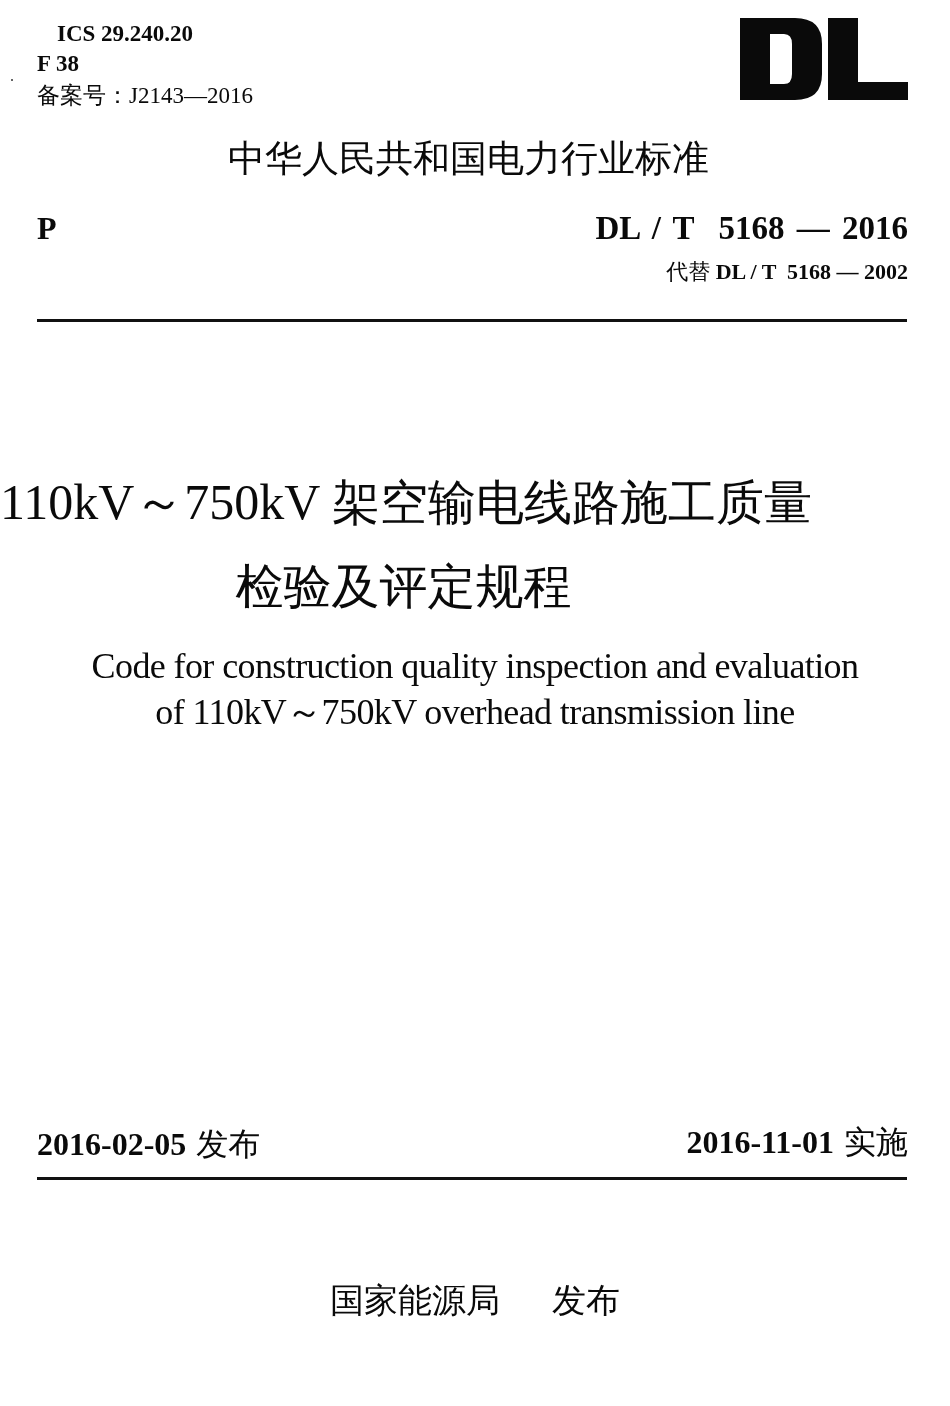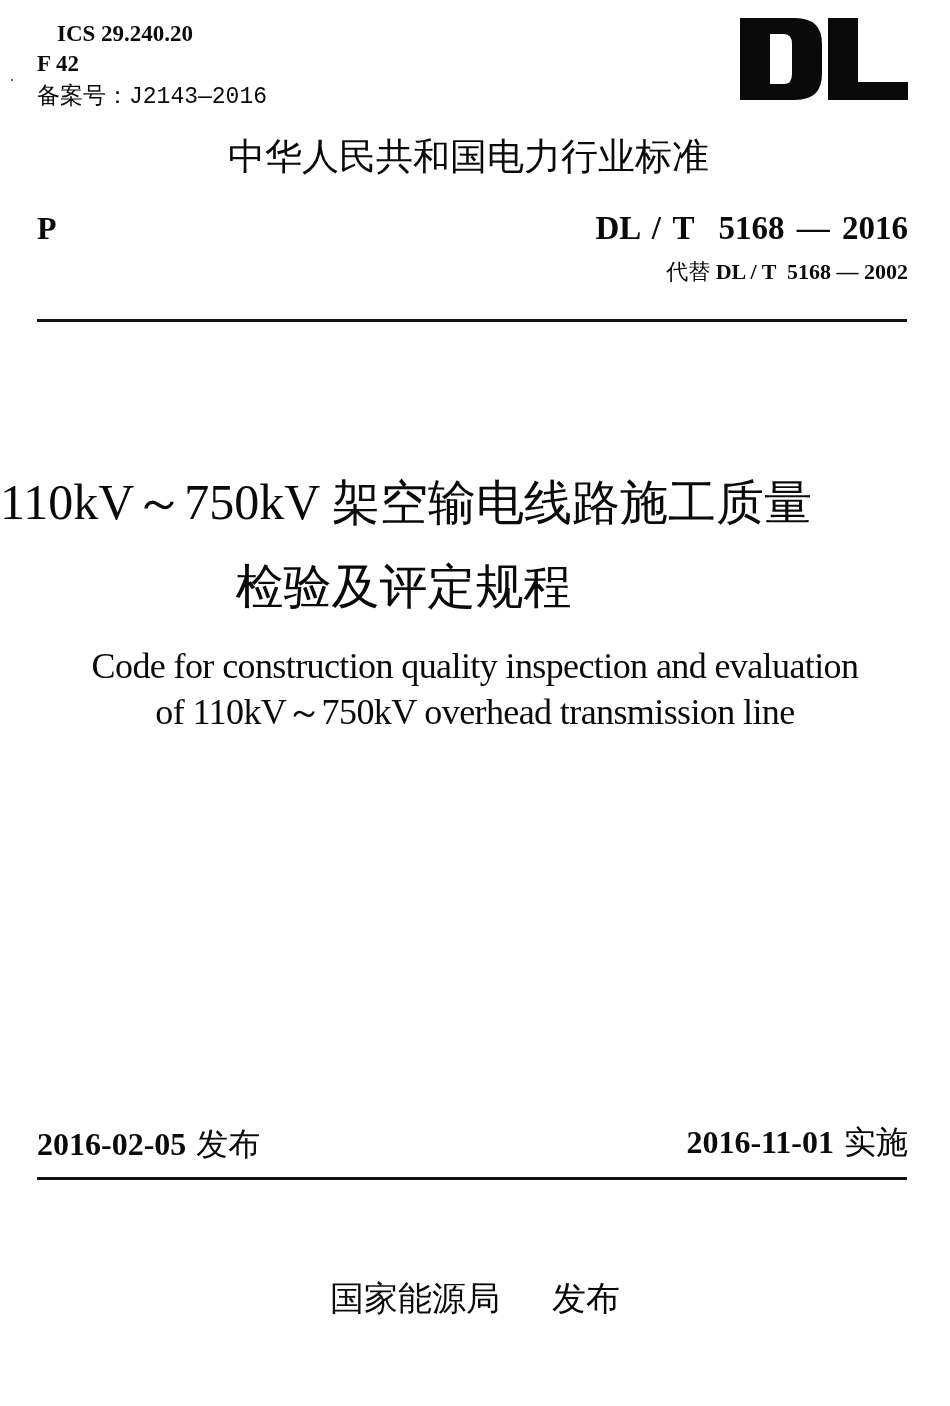--- a/index.html
+++ b/index.html
@@ -1,20 +1,20 @@
 <!DOCTYPE html>
 <html><head>
 <meta charset="utf-8">
 <style>
   html, body { margin: 0; padding: 0; background: #ffffff; }
   body { width: 950px; height: 1406px; position: relative; overflow: hidden; color: #0a0a0a; }
   .abs { position: absolute; white-space: nowrap; }
   .serif-b { font-family: "Liberation Serif", "DejaVu Serif", serif; font-weight: bold; }
   .serif { font-family: "Liberation Serif", "DejaVu Serif", serif; }
-  .sans { font-family: Liberation Mono, monospace; }
+  .sans { font-family: Liberation Serif, serif; }
 
   .meta-line { left: 37px; font-size: 23px; line-height: 23px; }
   .dot { left: 11px; top: 79px; width: 2px; height: 2px; background: #333; border-radius: 50%; }
 
   .logo { left: 740px; top: 18px; width: 170px; height: 82px; }
 
   .industry { left: 0; width: 927px; top: 137px; text-align: center; font-size: 37px; line-height: 44px; letter-spacing: 0px; padding-left: 10px; box-sizing: border-box; }
 
   .class-p { left: 37px; top: 211px; font-size: 32px; line-height: 34px; }
   .std-no { right: 42px; top: 210px; font-size: 33px; line-height: 36px; word-spacing: 4px; }
@@ -33,21 +33,21 @@
 
   .publisher { left: 0; width: 950px; top: 1280px; text-align: center; font-size: 34px; line-height: 42px; }
   .publisher .gap { display: inline-block; width: 52px; }
 </style>
 </head>
 <body>
 
 <div class="abs dot"></div>
 
 <div class="abs meta-line serif-b" style="top:22px;margin-left:20px;">ICS 29.240.20</div>
-<div class="abs meta-line serif-b" style="top:52px;">F 42</div>
+<div class="abs meta-line serif-b" style="top:52px;">F 38</div>
 <div class="abs meta-line serif-b" style="top:84px;"><span class="sans" style="font-weight:normal;">备案号：J2143—2016</span></div>
 
 <svg class="abs logo" viewBox="0 0 170 82" xmlns="http://www.w3.org/2000/svg">
 
   <path d="M0 0 H55 Q82 0 82 26 V56 Q82 82 55 82 H0 Z M30 16 V66 H44 Q52 66 52 56 V26 Q52 16 44 16 Z" fill="#0a0a0a" fill-rule="evenodd"></path>
 
   <path d="M88 0 H118 V64 H168 V82 H88 Z" fill="#0a0a0a"></path>
 </svg>
 
 <div class="abs industry sans">中华人民共和国电力行业标准</div>

